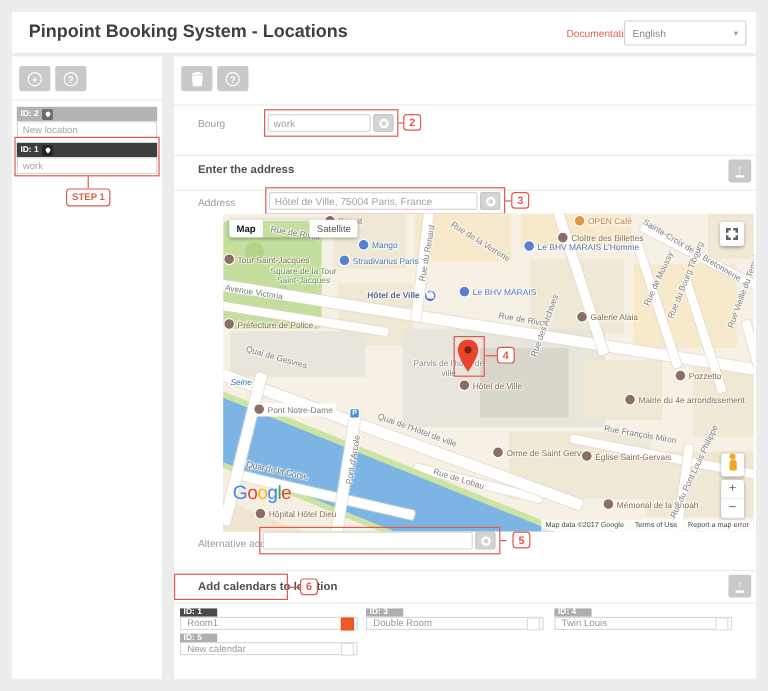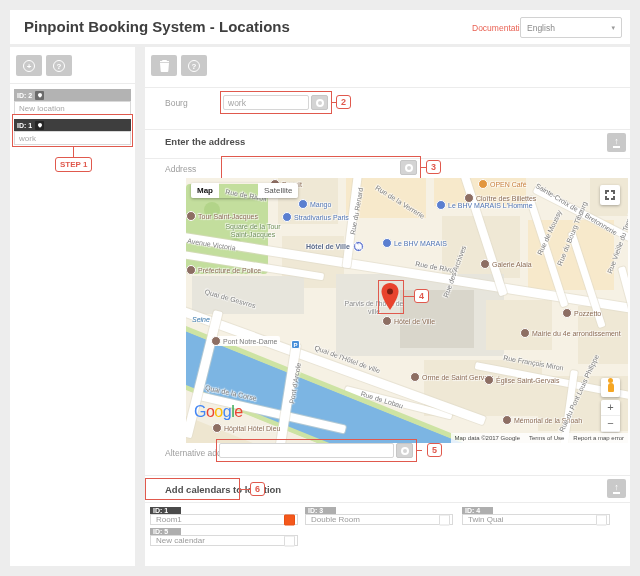--- a/index.html
+++ b/index.html
@@ -184,20 +184,21 @@
   <div class="callout" style="left:191px; top:48px;">2</div>
 
   <div class="hr" style="top:82px"></div>
   <span class="section-title" style="left:20px; top:89px;">Enter the address</span>
   <button class="toggle-btn" style="left:462px; top:86px;">
       <span class="collapse-icon"></span>
     </button>
   <div class="hr" style="top:111px"></div>
 
   <span class="field-label" style="left:20px; top:117px;">Address</span>
+  <input class="tinput" style="left: 79px; top: 113px; width: 174px;" value="Hôtel de Ville, 75004 Paris, France">
   <button class="ibtn" style="left:255px; top:113px;">
       <span class="update-icon"></span>
     </button>
   <div class="red-frame" style="left:76px; top:109px; width:200px; height:23px;"></div>
   <div class="red-line" style="left:276px; top:120px; width:5px; height:1px;"></div>
   <div class="callout" style="left:281px; top:113px;">3</div>
 
   <div id="map">
     <div>
       <div class="blk grn" style="left:0; top:6px; width:82px; height:90px;"></div>
@@ -346,21 +347,21 @@
       <div class="cal-item">
         <span class="cal-badge">ID: 3</span>
         <span class="cal-body">
           <span>Double Room</span>
           <span class="cal-check"></span>
         </span>
       </div>
       <div class="cal-item">
         <span class="cal-badge">ID: 4</span>
         <span class="cal-body">
-          <span>Twin Quai</span>
+          <span>Twin Louis</span>
           <span class="cal-check"></span>
         </span>
       </div>
       <div class="cal-item">
         <span class="cal-badge">ID: 5</span>
         <span class="cal-body">
           <span>New calendar</span>
           <span class="cal-check"></span>
         </span>
       </div>

